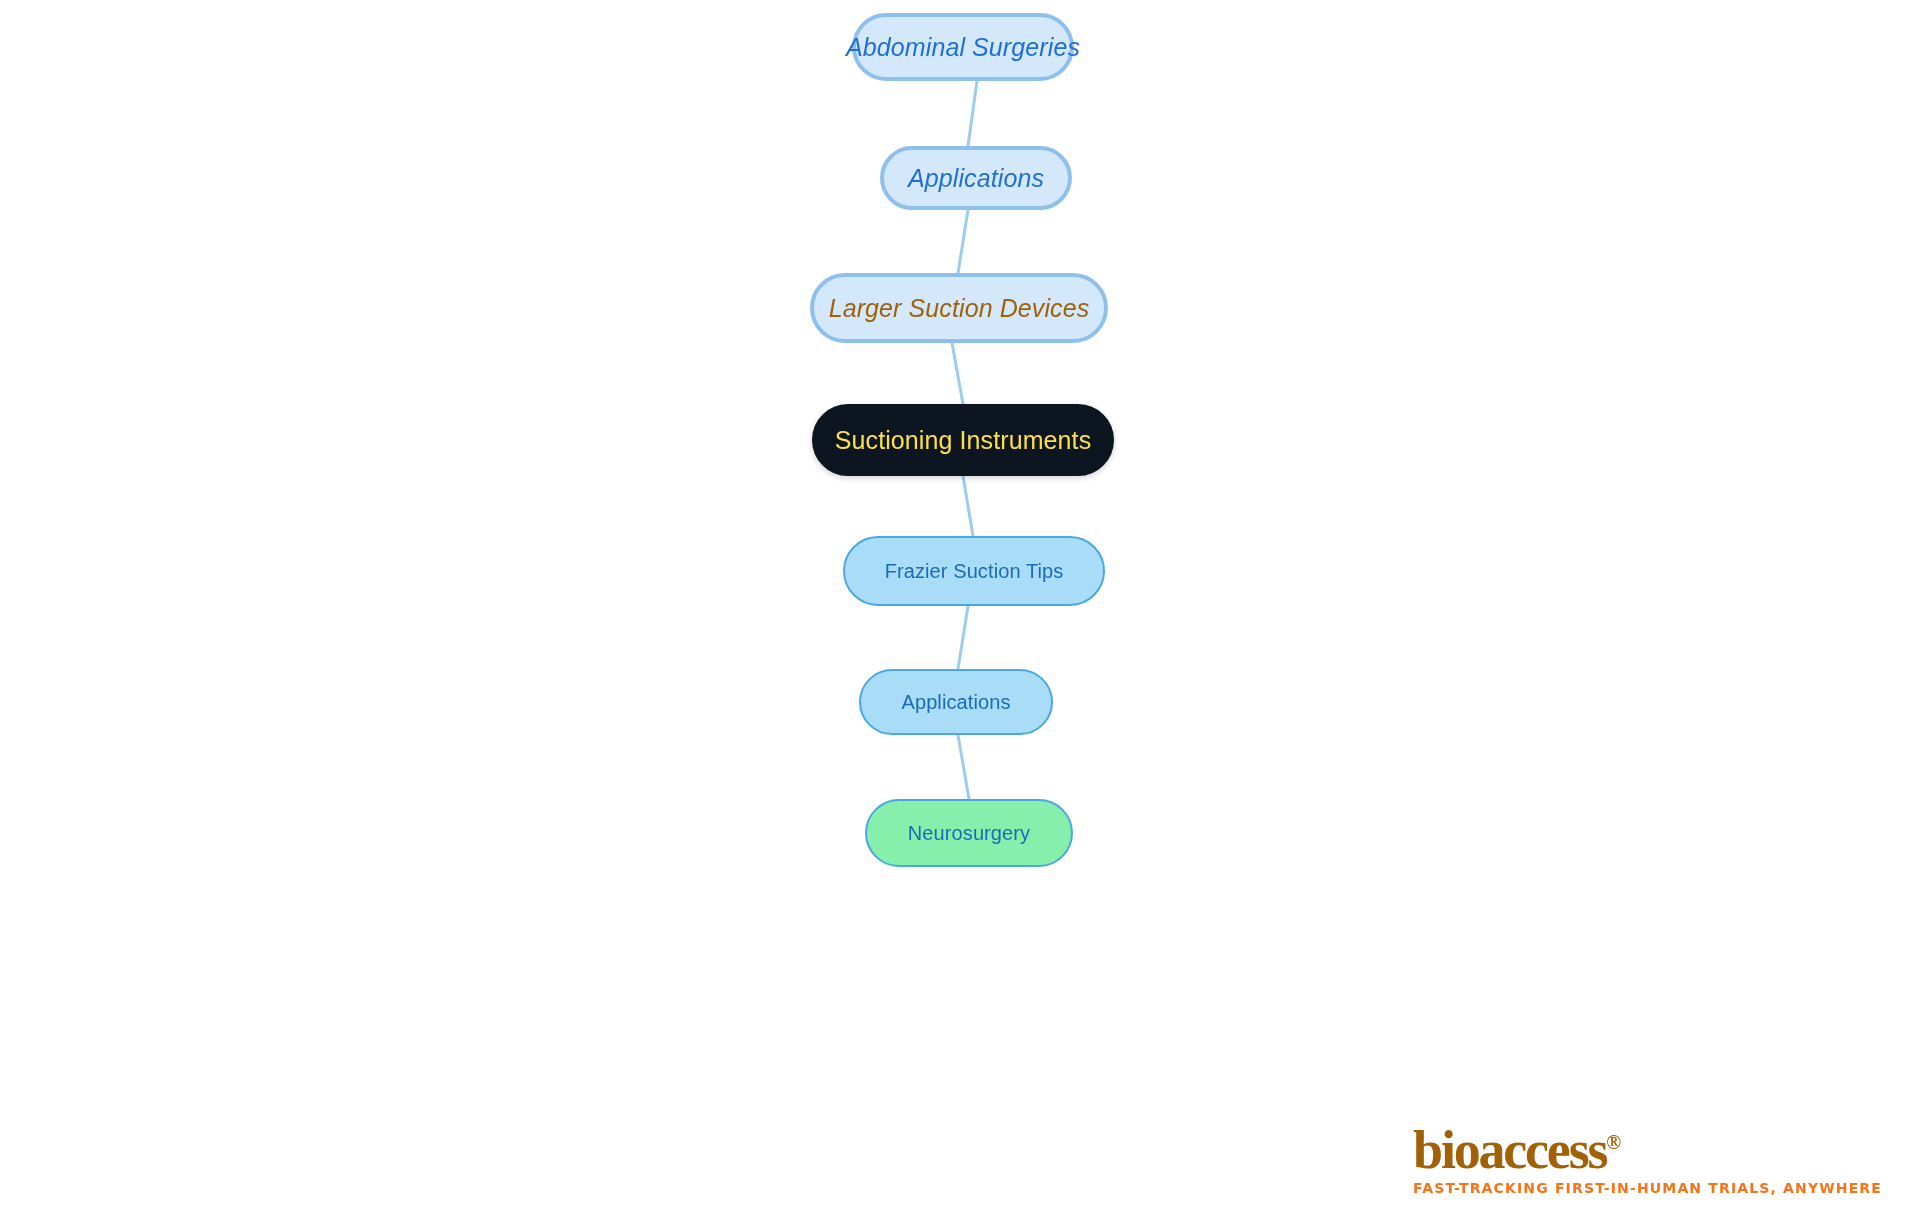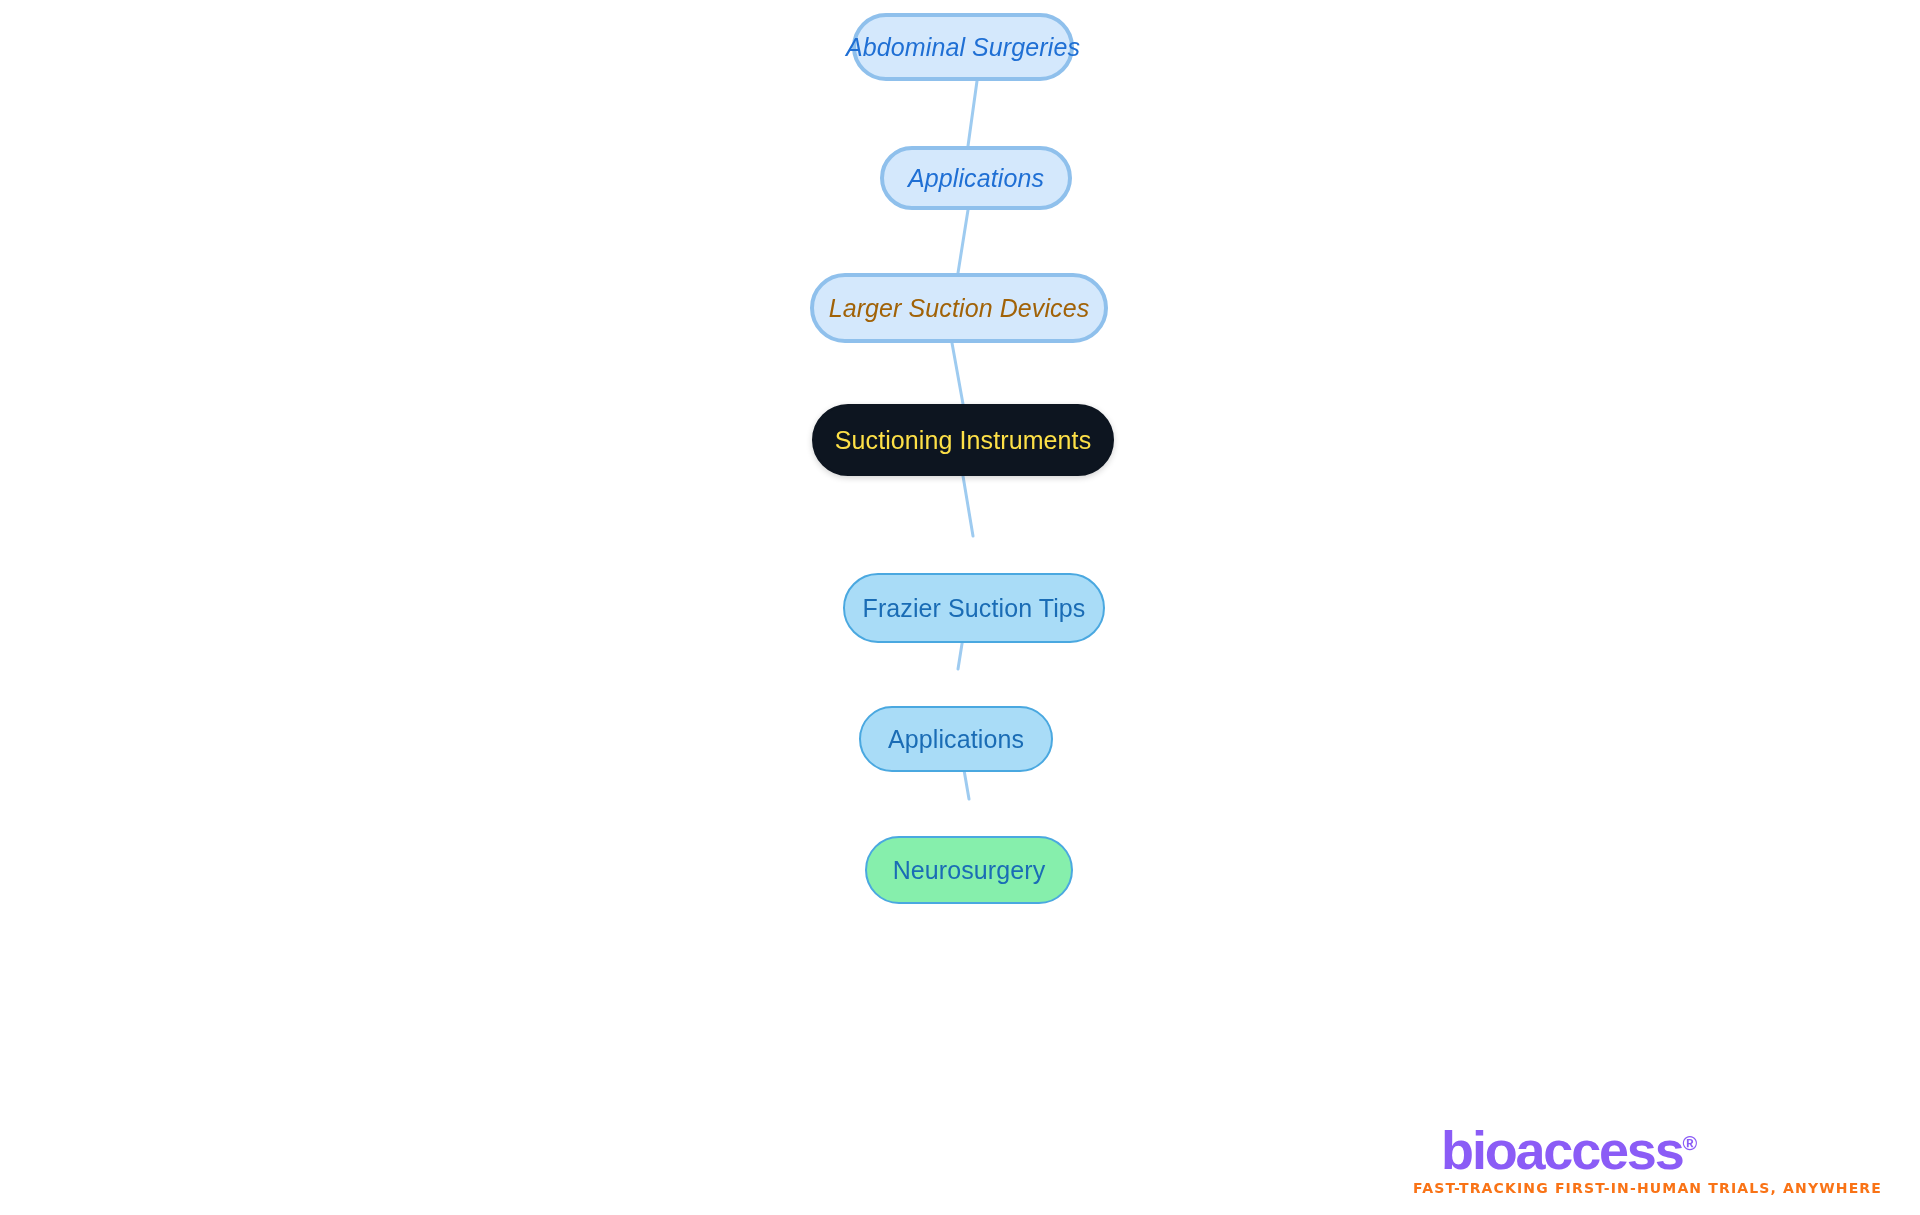--- a/index.html
+++ b/index.html
@@ -52,22 +52,21 @@
     color: #1f6fd4;
     font-size: 25px;
     font-style: italic;
   }
 
   
   .node.level-vivid {
     background: #a9dcf7;
     border: 2px solid #4aa8e0;
     color: #1a6cb5;
-    font-size: 25px;
-    margin-top: 37px;
+    font-size: 20px;
   }
 
   
   .node.level-root {
     background: #0d1520;
     border: 2px solid #0d1520;
     color: #ffffff;
     font-size: 25px;
     box-shadow: 0 2px 6px rgba(0,0,0,0.18);
   }
@@ -79,29 +78,28 @@
 
   
   #brand-logo {
     position: absolute;
     right: 38px;
     bottom: 20px;
     text-align: left;
     user-select: none;
   }
   .brand-wordmark {
-    font-family: Liberation Sans, sans-serif;
+    font-family: Liberation Serif, serif;
     font-weight: 700;
     font-size: 54px;
     letter-spacing: -2.2px;
-    color: #8b5cf6;
+    color: #a16207;
     line-height: 1;
     display: inline-block;
     position: relative;
-    margin-left: 28px;
   }
   .brand-reg {
     font-size: 20px;
     vertical-align: super;
     letter-spacing: 0;
     font-weight: 700;
   }
   .brand-tagline {
     font-family: "DejaVu Sans", sans-serif;
     font-size: 14px;

